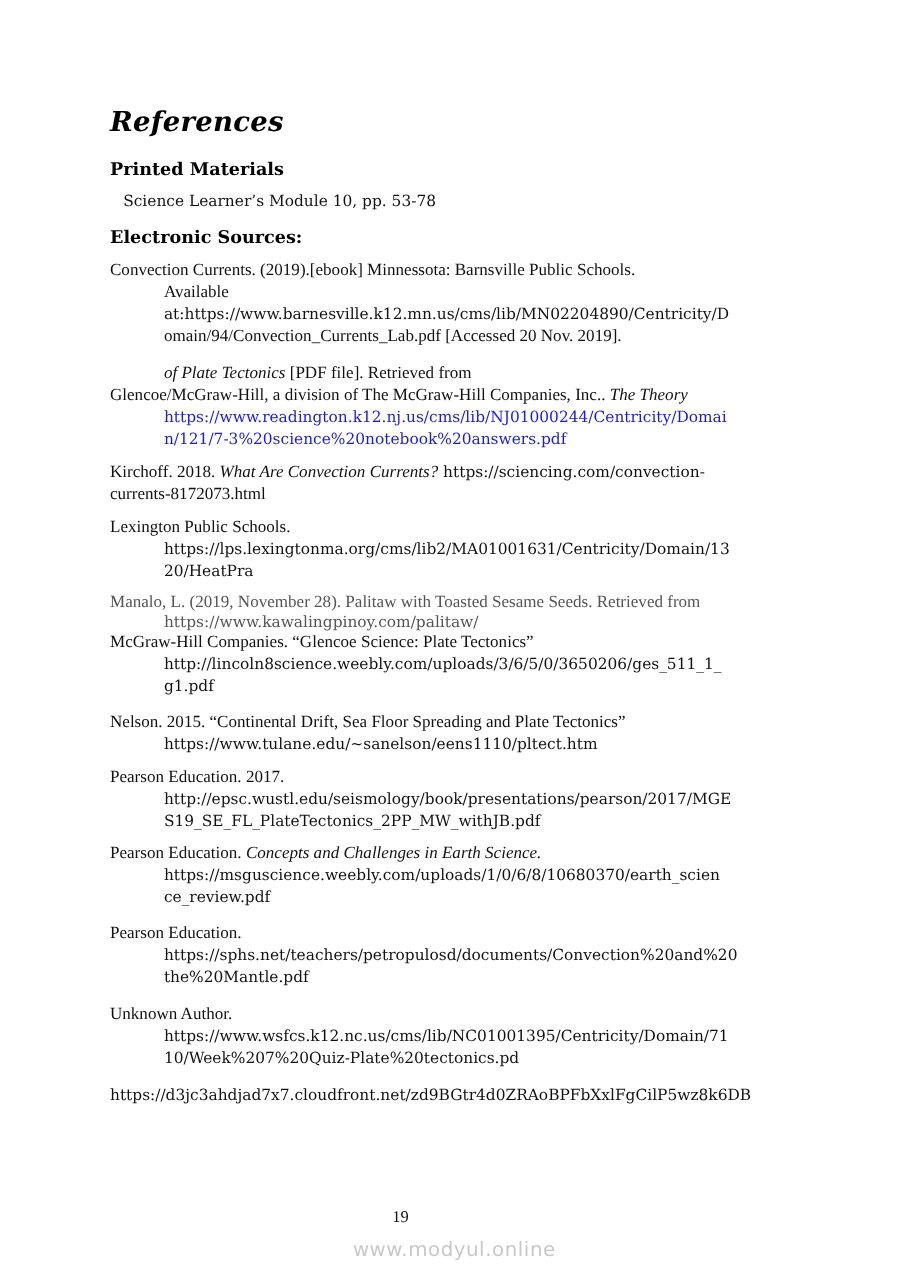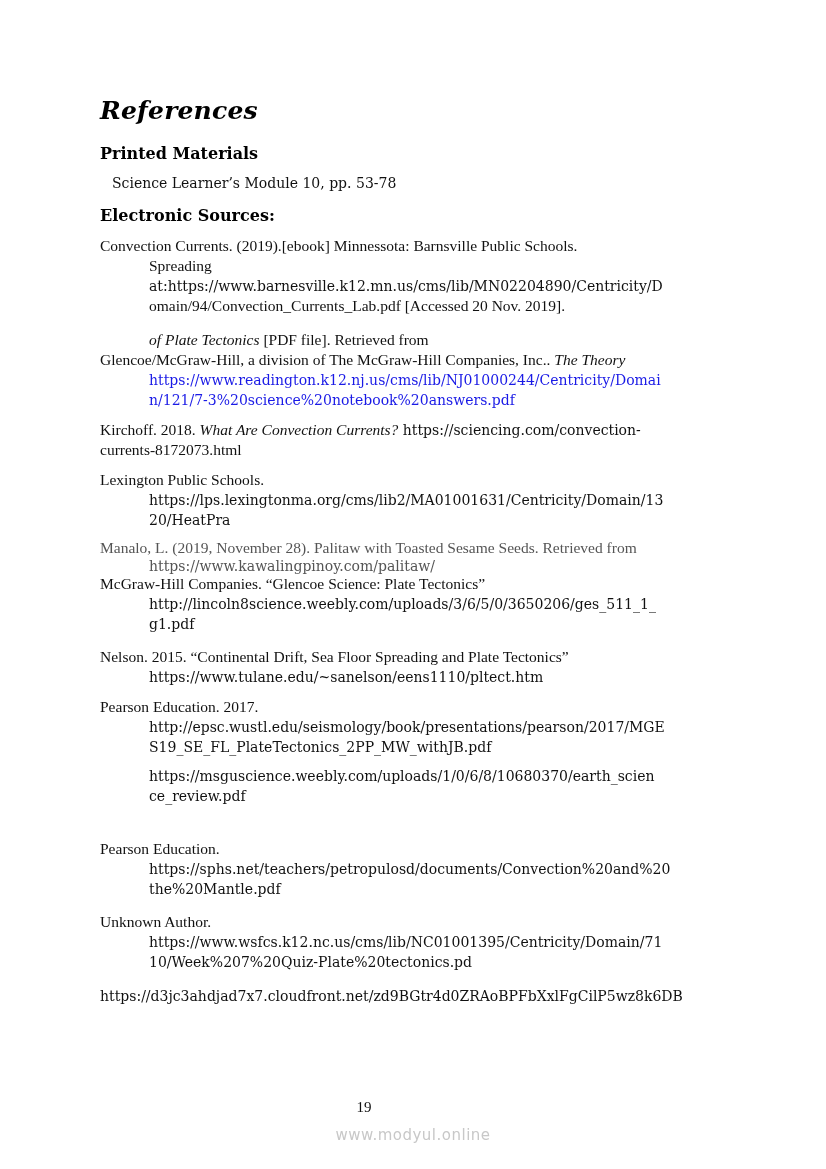--- a/index.html
+++ b/index.html
@@ -85,39 +85,39 @@
       font-size: 15px;
       color: #111;
     }
     .watermark {
       position: absolute;
       left: 0;
       width: 826px;
       top: 1126px;
       text-align: center;
       font-family: "DejaVu Sans", sans-serif;
-      font-size: 15px;
+      font-size: 18px;
       letter-spacing: 0.5px;
       color: #c8c8c8;
     }
   </style>
 </head>
 <body>
 
 <h1 class="title">References</h1>
 
 <h2 class="heading" style="top:144px;">Printed Materials</h2>
 
 <p class="plain" style="top:175px;">Science Learner’s Module 10, pp. 53-78</p>
 
 <h2 class="heading" style="top:206px;">Electronic Sources:</h2>
 
 <div class="entry" style="top:236px;">
   <span class="line">Convection Currents. (2019).[ebook] Minnessota: Barnsville Public Schools.</span>
-  <span class="line indent">Spreading</span>
+  <span class="line indent">Available</span>
   <span class="line indent mono-ish">at:https://www.barnesville.k12.mn.us/cms/lib/MN02204890/Centricity/D</span>
   <span class="line indent">omain/94/Convection_Currents_Lab.pdf [Accessed 20 Nov. 2019].</span>
 </div>
 
 <div class="entry" style="top:330px;">
   <span class="line indent"><i>of Plate Tectonics</i><span> [PDF file]. Retrieved from</span></span>
   <span class="line"><span>Glencoe/McGraw-Hill, a division of The McGraw-Hill Companies, Inc.. </span><i>The Theory</i></span>
   <span class="line indent mono-ish"><a class="link">https://www.readington.k12.nj.us/cms/lib/NJ01000244/Centricity/Domai</a></span>
   <span class="line indent mono-ish"><a class="link">n/121/7-3%20science%20notebook%20answers.pdf</a></span>
 </div>
@@ -149,20 +149,21 @@
   <span class="line indent mono-ish">https://www.tulane.edu/~sanelson/eens1110/pltect.htm</span>
 </div>
 
 <div class="entry" style="top:697px;">
   <span class="line">Pearson Education. 2017.</span>
   <span class="line indent mono-ish">http://epsc.wustl.edu/seismology/book/presentations/pearson/2017/MGE</span>
   <span class="line indent mono-ish">S19_SE_FL_PlateTectonics_2PP_MW_withJB.pdf</span>
 </div>
 
 <div class="entry" style="top:766px;">
+  <span class="line"><span>Pearson Education. </span><i>Concepts and Challenges in Earth Science.</i></span>
   <span class="line indent mono-ish">https://msguscience.weebly.com/uploads/1/0/6/8/10680370/earth_scien</span>
   <span class="line indent mono-ish">ce_review.pdf</span>
 </div>
 
 <div class="entry" style="top:839px;">
   <span class="line">Pearson Education.</span>
   <span class="line indent mono-ish">https://sphs.net/teachers/petropulosd/documents/Convection%20and%20</span>
   <span class="line indent mono-ish">the%20Mantle.pdf</span>
 </div>
 

